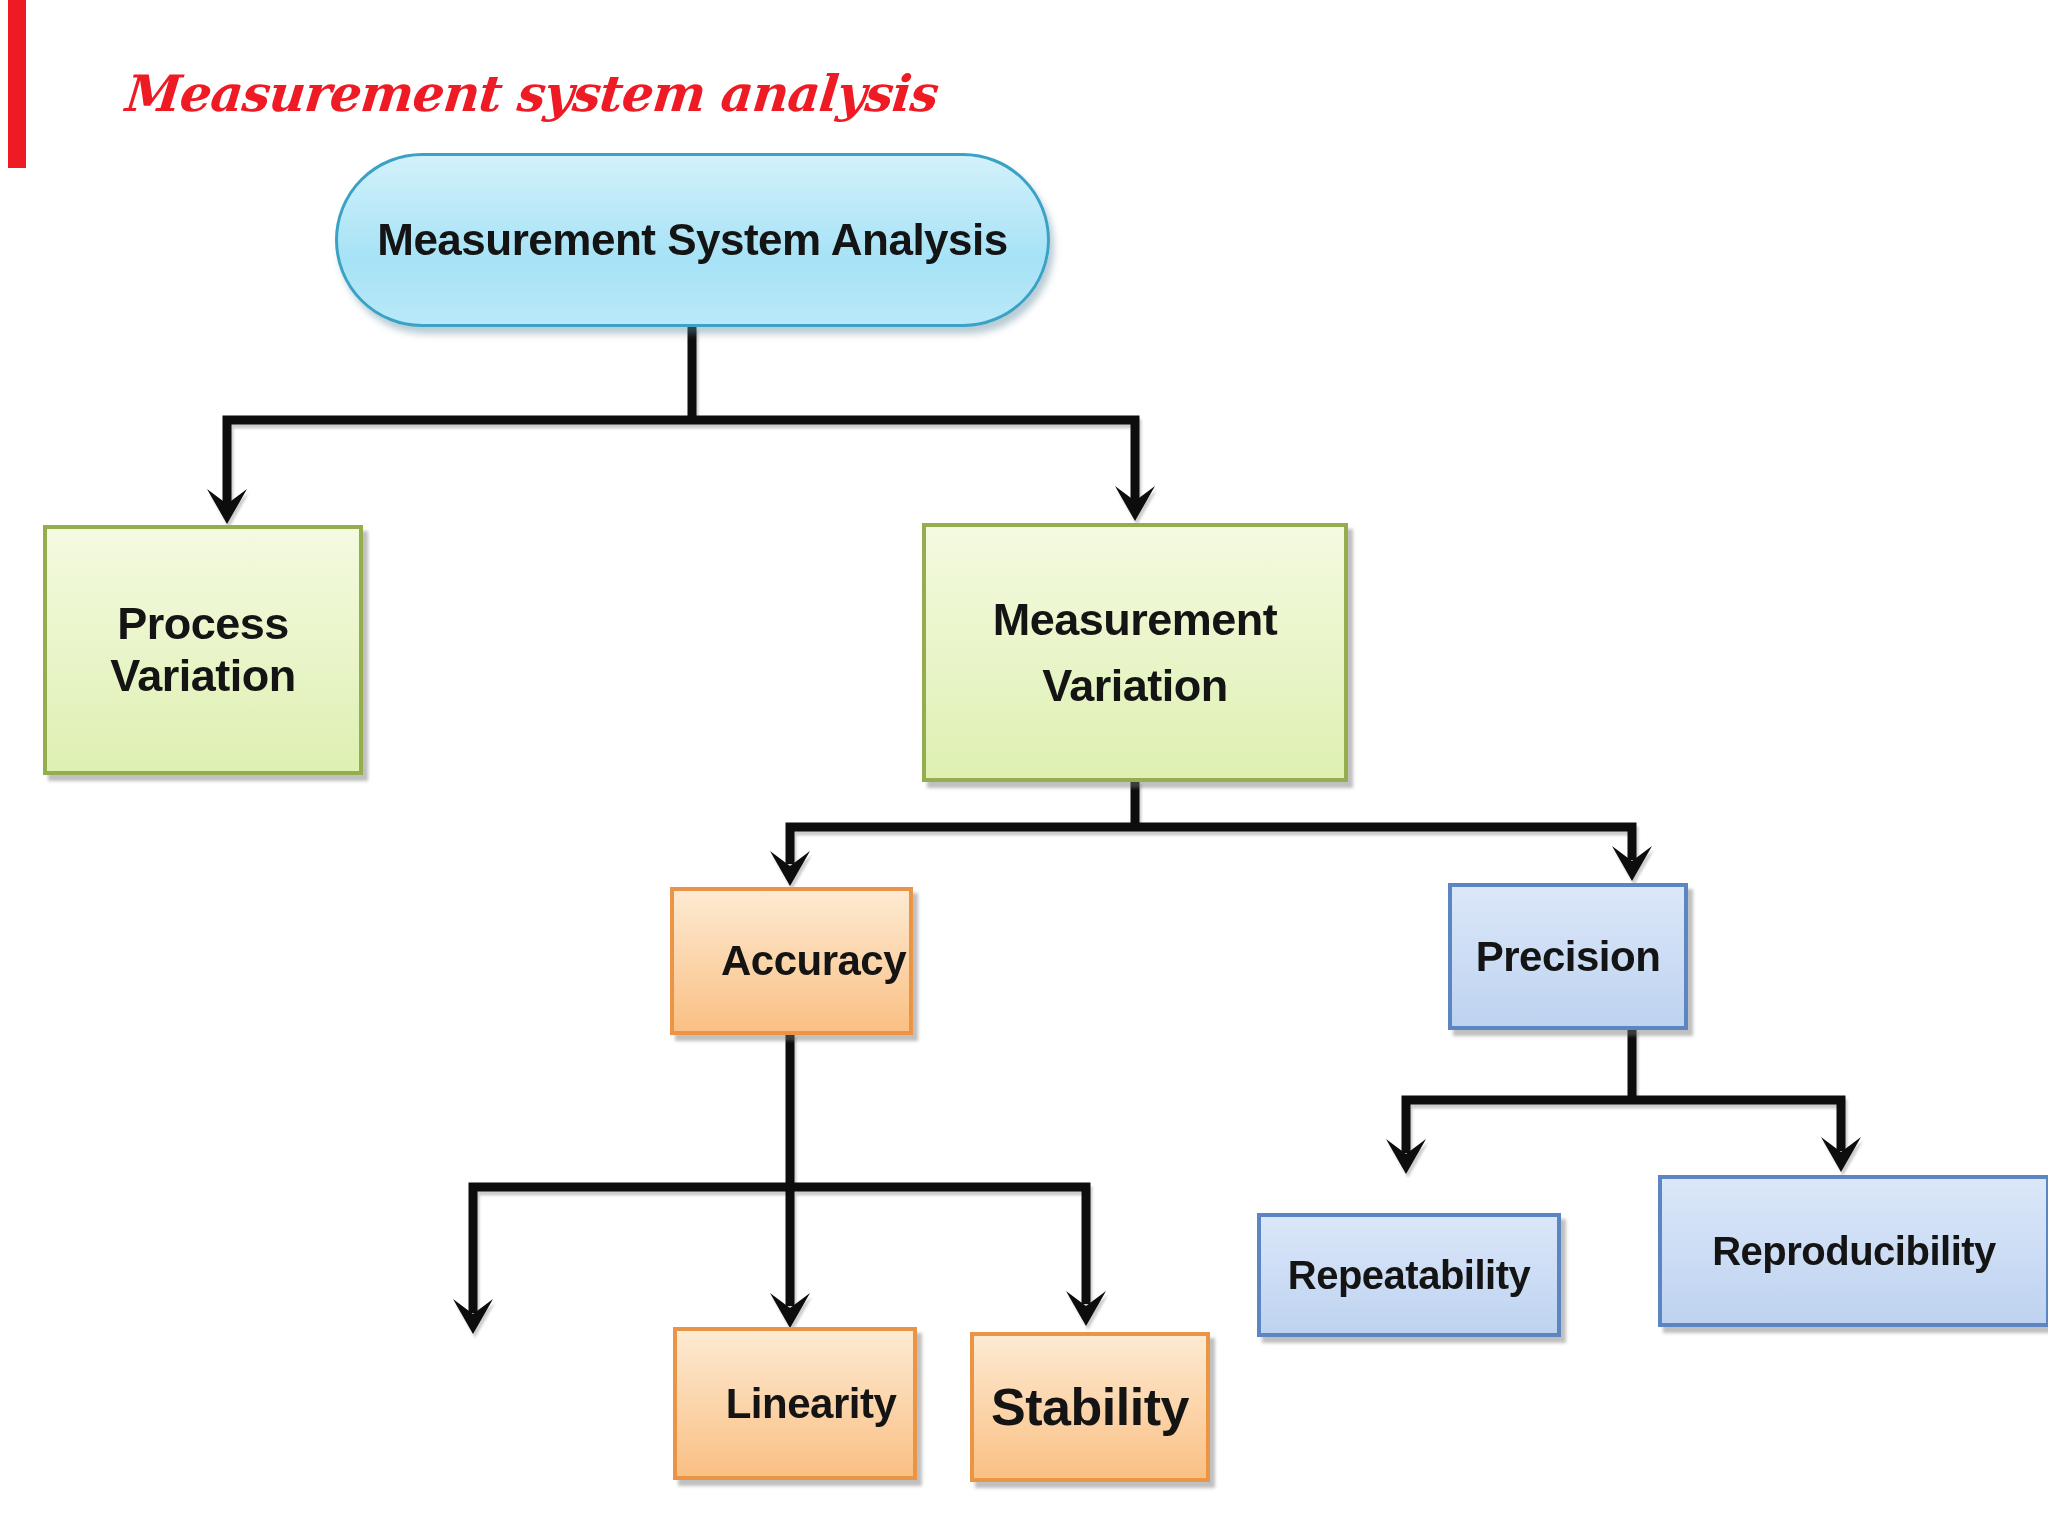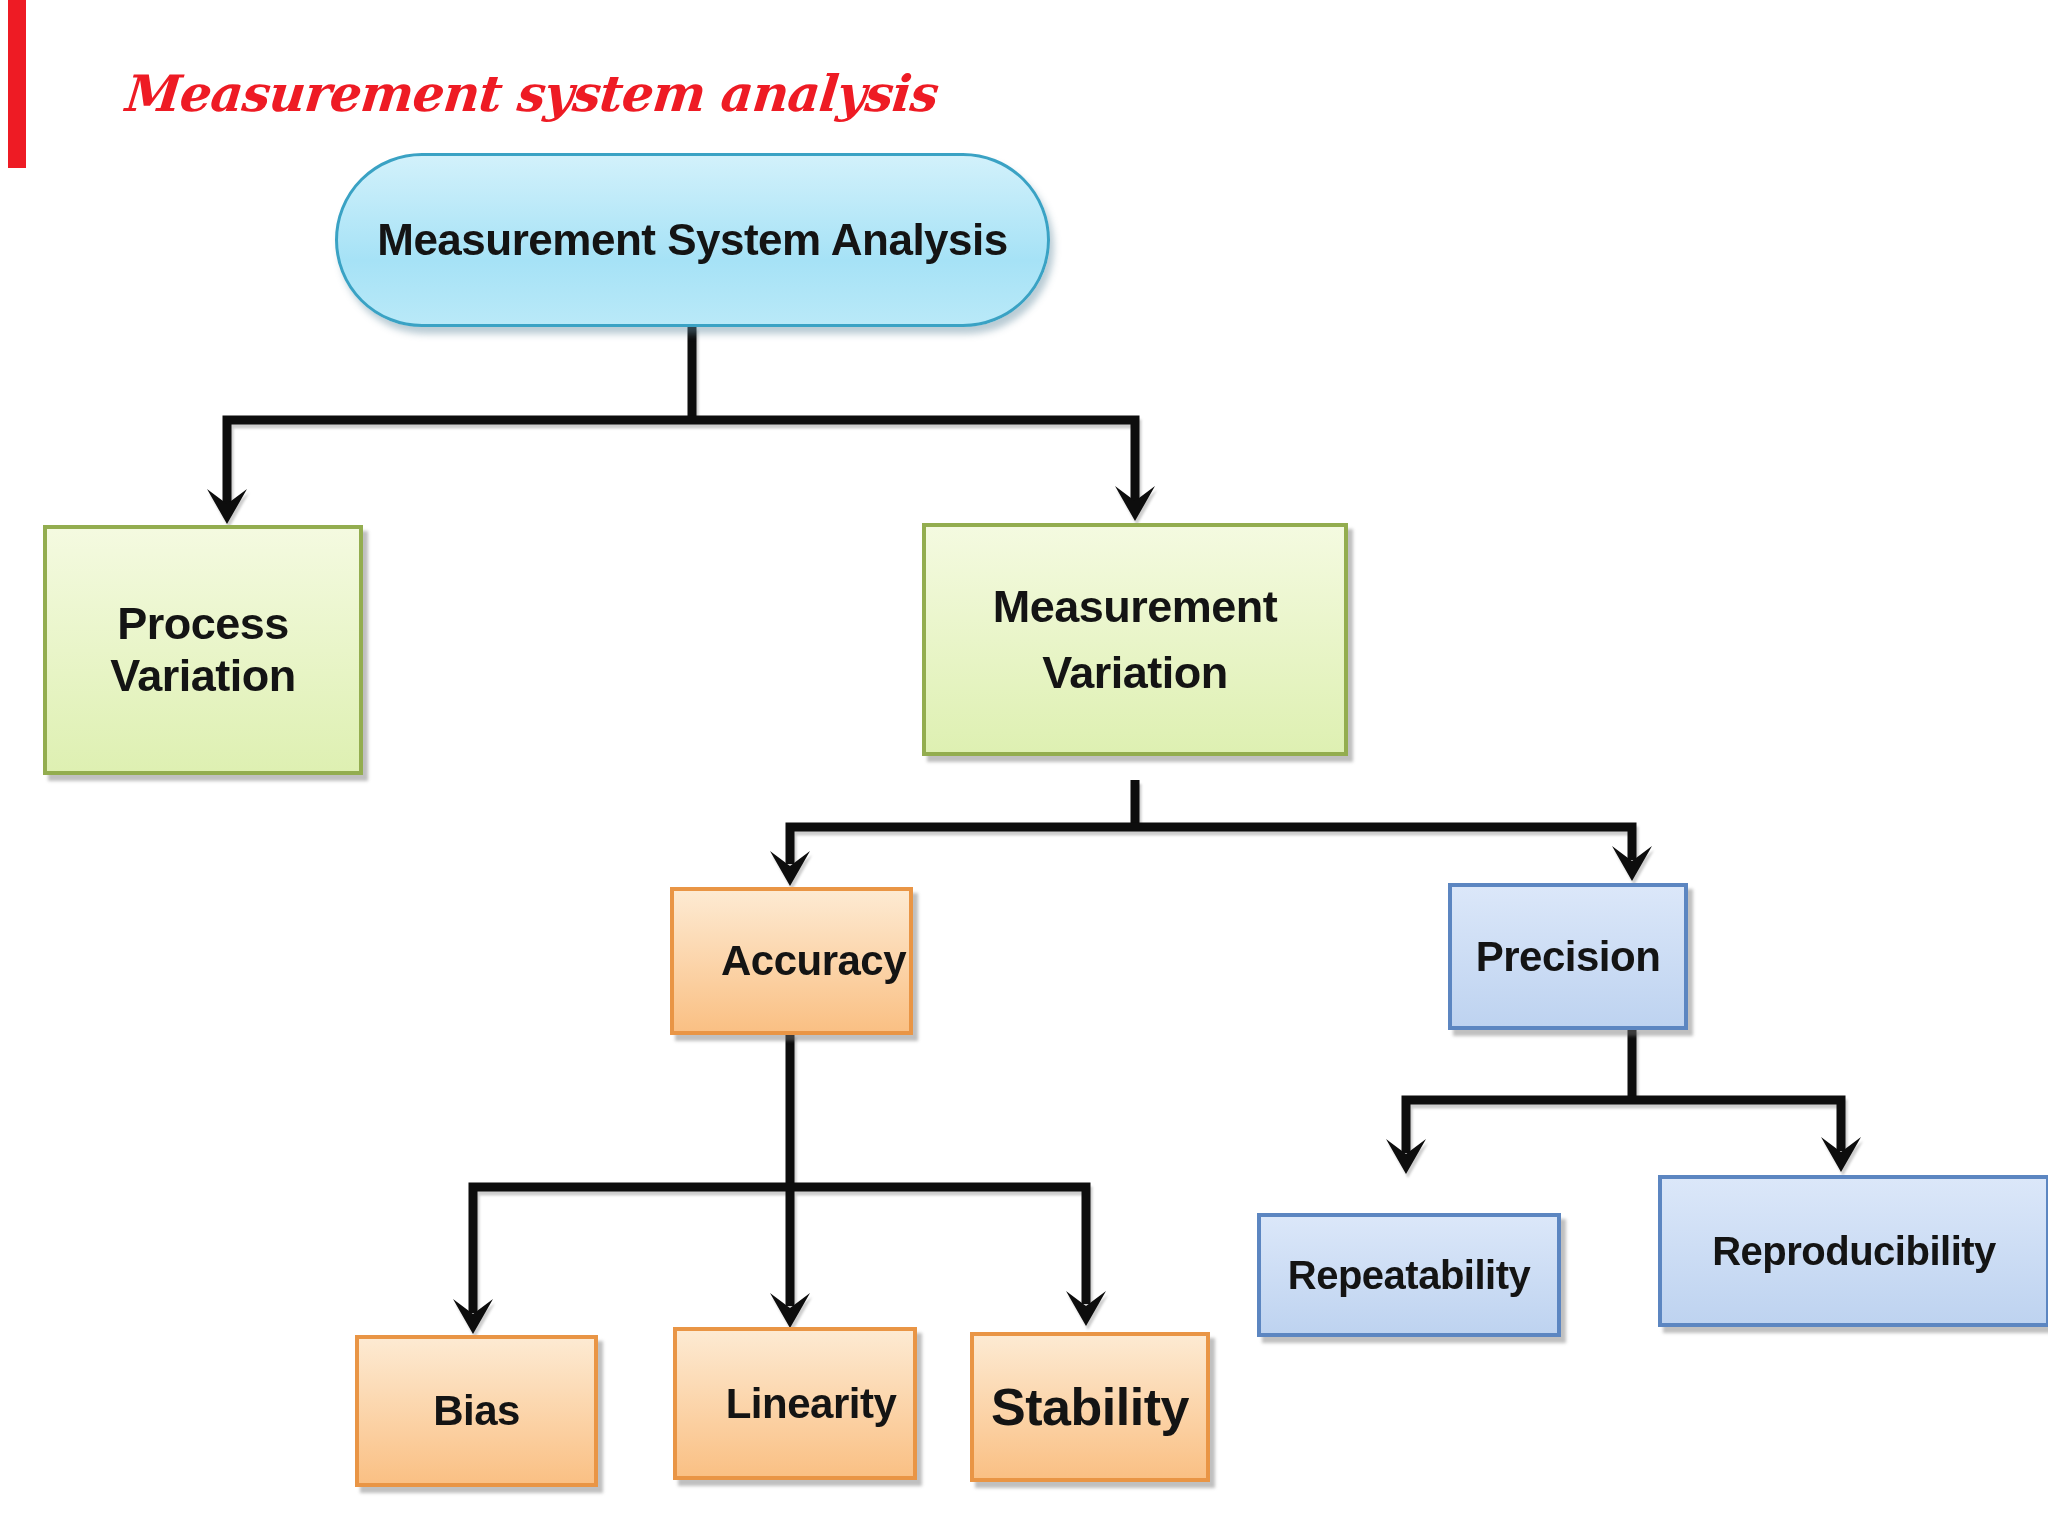--- a/index.html
+++ b/index.html
@@ -49,21 +49,21 @@
   }
   .orange-node{
     background:linear-gradient(180deg, var(--orange_fill_top) 0%, var(--orange_fill_bottom) 100%);
     border:4px solid var(--orange_border); font-size:42px;
   }
   .blue-node{
     background:linear-gradient(180deg, var(--blue_fill_top) 0%, var(--blue_fill_bottom) 100%);
     border:4px solid var(--blue_border); font-size:40px;
   }
   #node-process-variation{left:43px; top:525px; width:320px; height:250px;}
-  #node-measurement-variation{left:922px; top:523px; width:426px; height:233px; line-height:1.45;}
+  #node-measurement-variation{left:922px; top:523px; width:426px; height:259px; line-height:1.45;}
   #node-accuracy{left:670px; top:887px; width:243px; height:148px;padding-left:44px;}
   #node-precision{left:1448px; top:883px; width:240px; height:147px; font-size:42px;}
   #node-bias{left:355px; top:1335px; width:243px; height:152px; font-size:42px;}
   #node-linearity{left:673px; top:1327px; width:244px; height:153px; font-size:42px;padding-left:32px;}
   #node-stability{left:970px; top:1332px; width:240px; height:150px; font-size:52px;}
   #node-repeatability{left:1257px; top:1175px; width:304px; height:124px;margin-top:38px;}
   #node-reproducibility{left:1658px; top:1175px; width:392px; height:152px;}
 </style>
 </head>
 <body>
@@ -115,23 +115,20 @@
   </div>
 
   <div class="node orange-node" id="node-accuracy">
     <span>Accuracy</span>
   </div>
 
   <div class="node blue-node" id="node-precision">
     <span>Precision</span>
   </div>
 
-  <div class="node orange-node" id="node-bias">
-    <span>Bias</span>
-  </div>
 
   <div class="node orange-node" id="node-linearity">
     <span>Linearity</span>
   </div>
 
   <div class="node orange-node" id="node-stability">
     <span>Stability</span>
   </div>
 
   <div class="node blue-node" id="node-repeatability">

